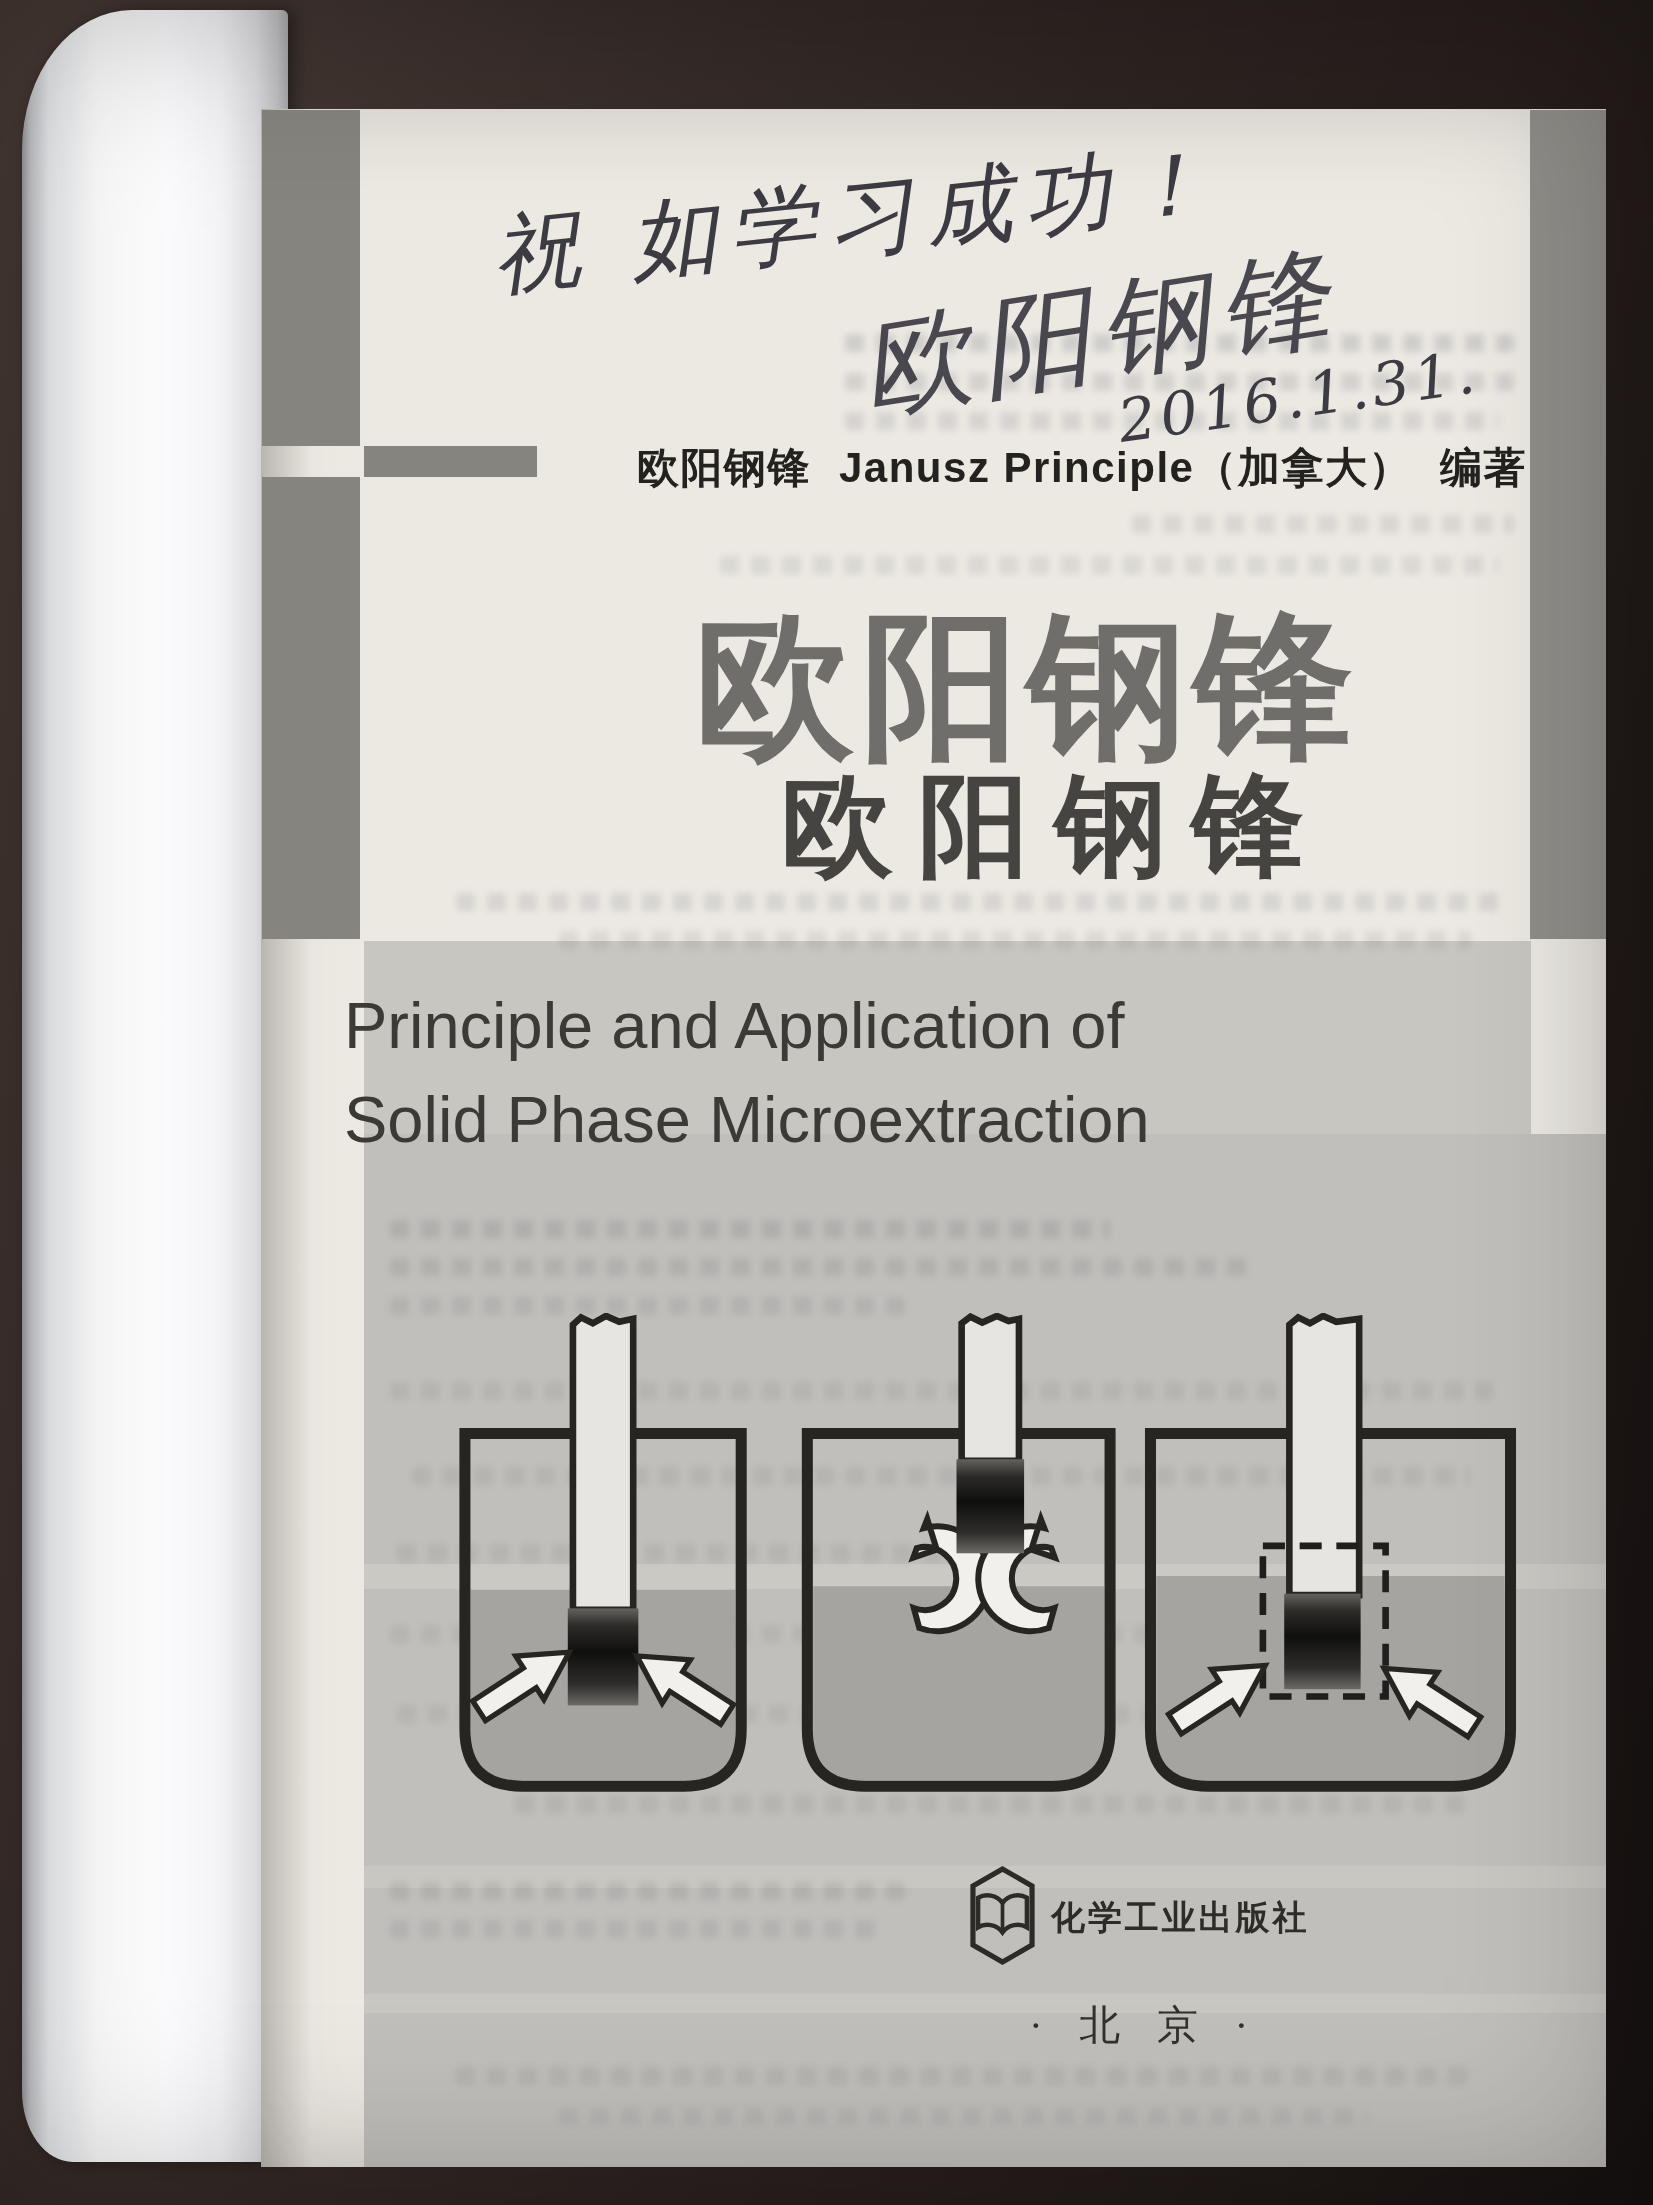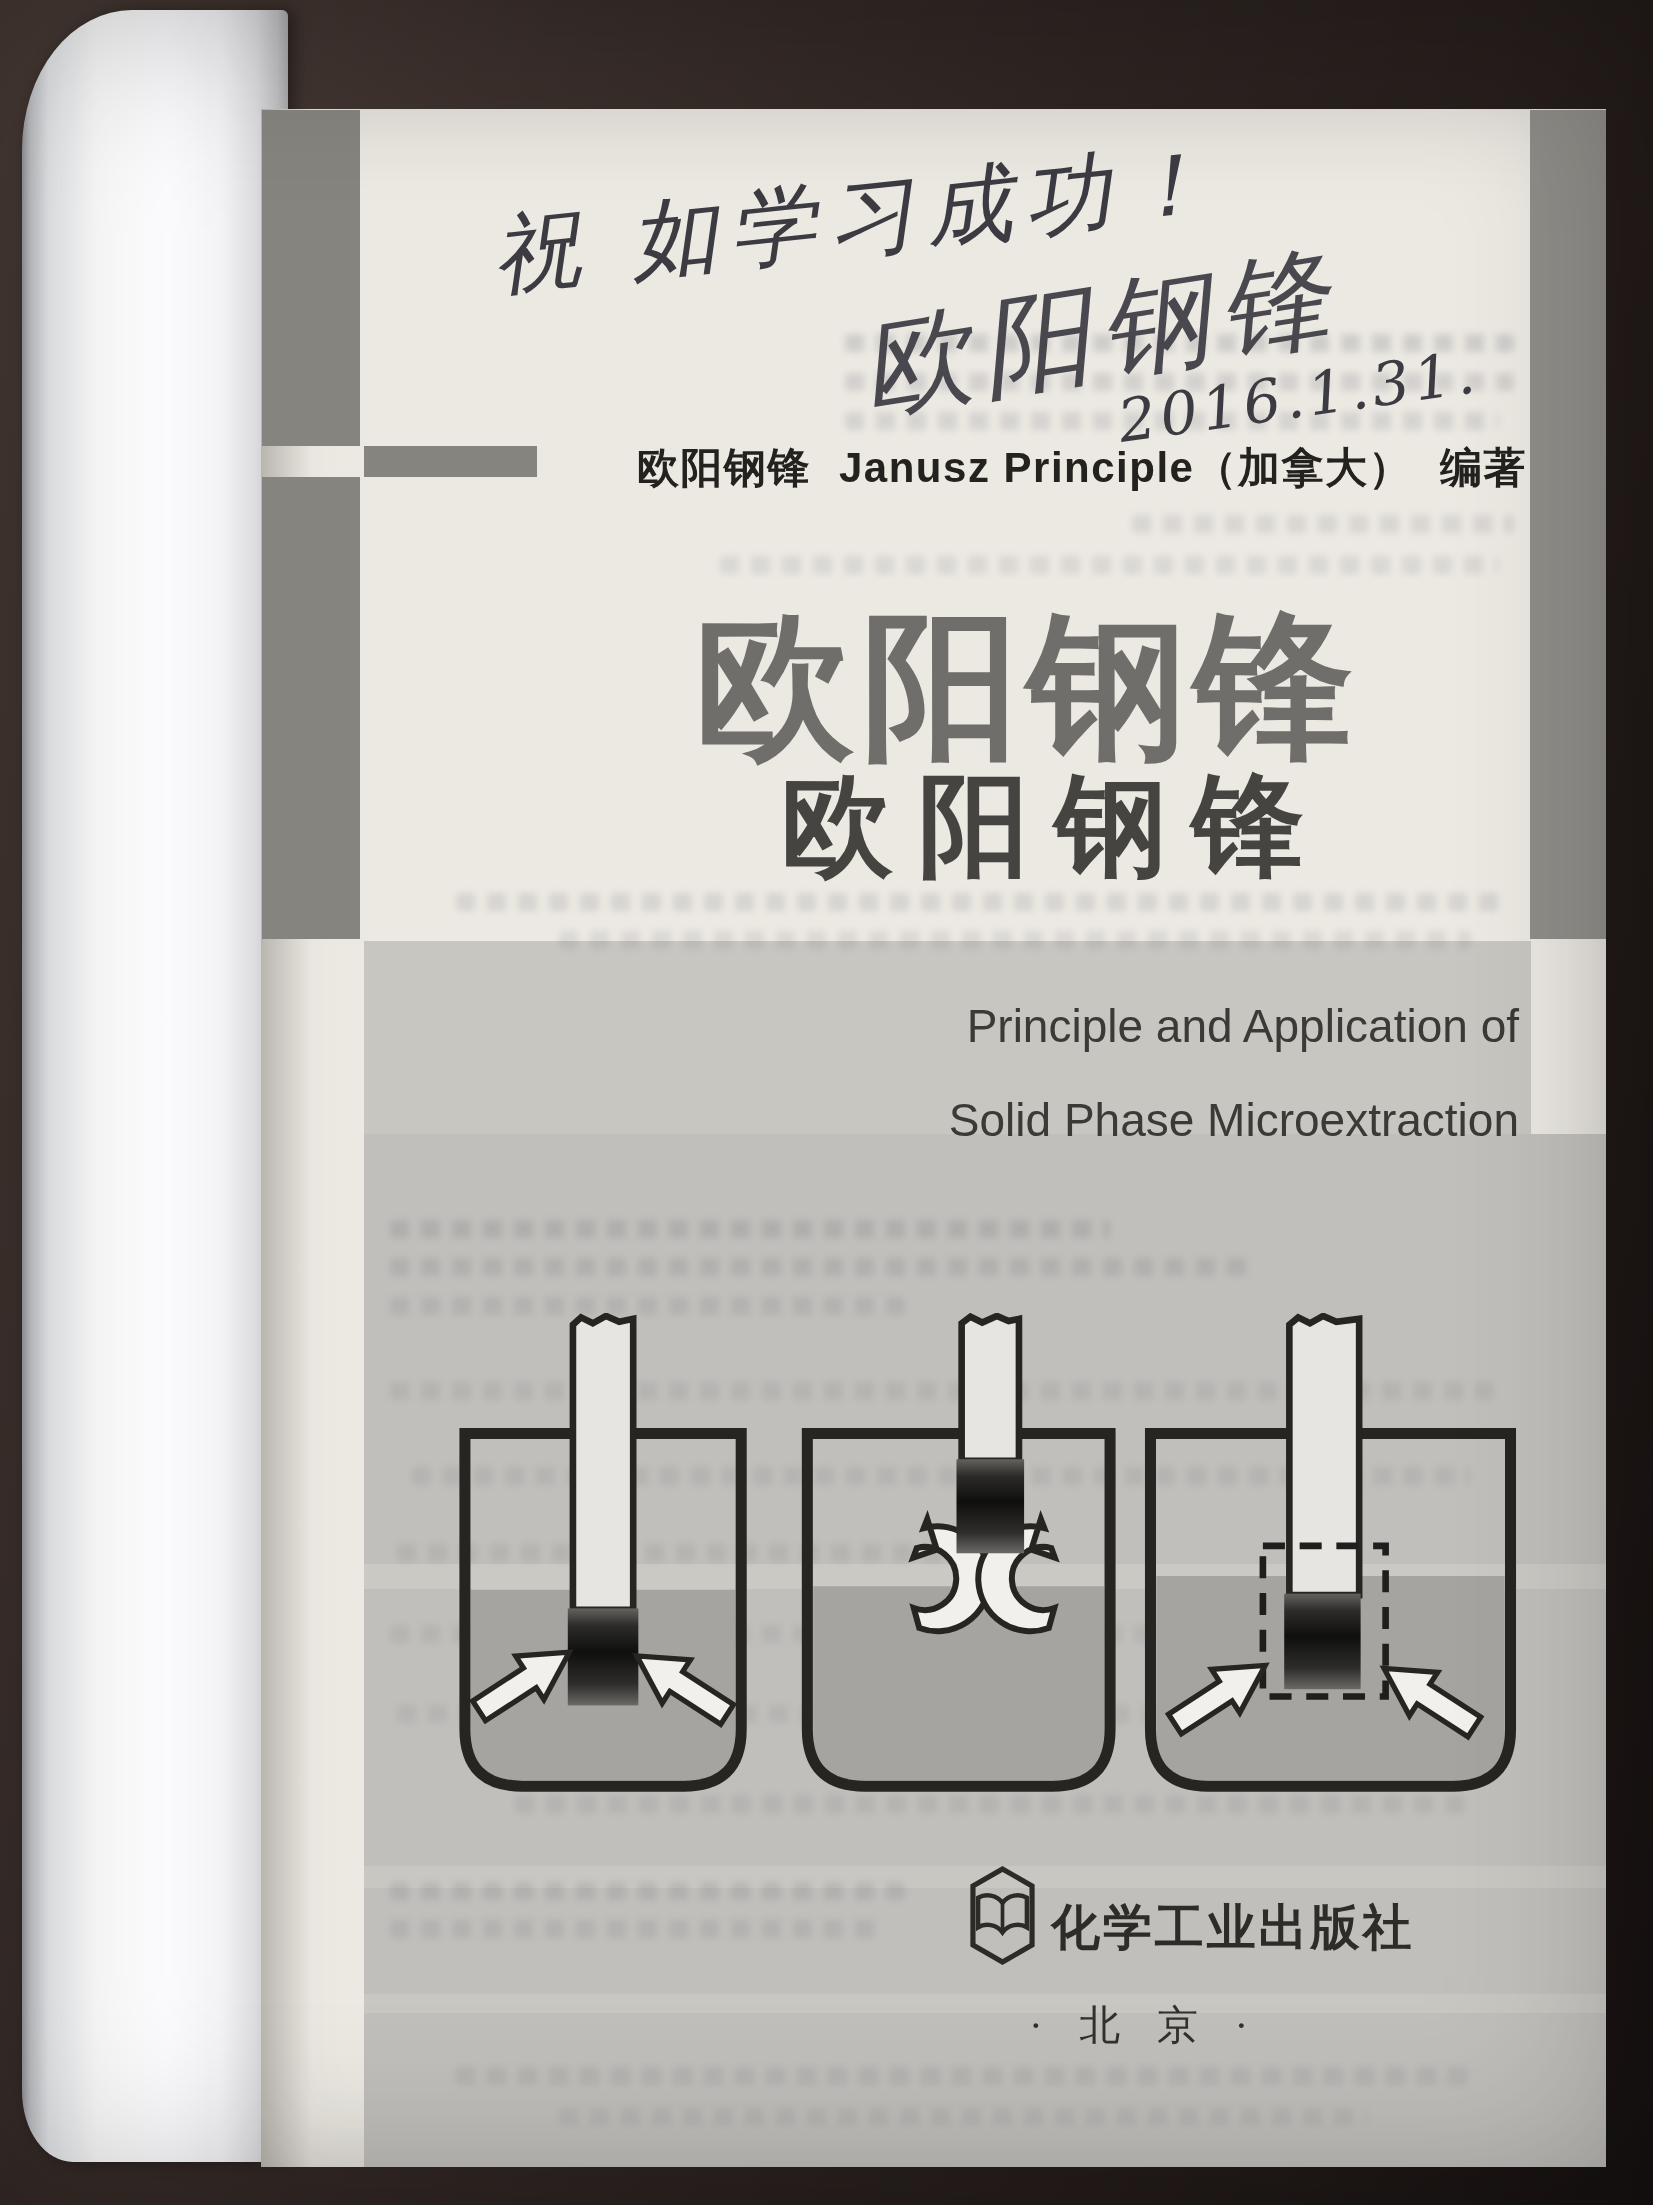--- a/index.html
+++ b/index.html
@@ -26,27 +26,27 @@
   .gray-block{left:364px;top:1134px;width:1242px;height:1033px;background:#c1bfbb;}
   .stripe{background:rgba(238,236,230,.45);}
   .gl{position:absolute;height:17.6px;border-radius:4.4px;filter:blur(3.7px);
     background:repeating-linear-gradient(90deg,rgba(104,104,116,.42) 0 19px,rgba(104,104,116,0) 19px 31px);}
   .byline{left:637px;top:440px;font-size:42px;font-weight:700;color:#23221f;letter-spacing:1.5px;white-space:nowrap;}
   .byline .gap{display:inline-block;width:28px;}
   .title-cn{left:695px;top:607px;font-size:159px;font-weight:700;letter-spacing:7.4px;
     color:#6f6e6b;line-height:1;white-space:nowrap;}
   .subtitle-cn{left:781px;top:770px;font-size:112px;font-weight:700;letter-spacing:25px;
     color:#454440;line-height:1;white-space:nowrap;}
-  .en-title{left:352px;top:979px;width:1167px;text-align:right;font-size:46px;line-height:94px;
+  .en-title{left:344px;top:979px;width:1167px;text-align:left;font-size:65px;line-height:94px;
     color:#3b3a37;letter-spacing:0;font-weight:400;}
   .hand{font-family:"DejaVu Serif",serif;font-style:italic;color:#3c3b42;white-space:nowrap;}
   .hand-dedication{left:491px;top:160px;font-size:87px;transform:rotate(-6deg);letter-spacing:11.8px;}
   .hand-signature{left:859px;top:259px;font-size:110px;transform:rotate(-9deg);letter-spacing:10.3px;opacity:.92;}
   .hand-date{left:1117px;top:362px;font-size:59px;transform:rotate(-8deg);letter-spacing:4.4px;}
-  .pub-name{left:1051px;top:1895px;font-size:49px;font-weight:700;letter-spacing:2.9px;color:#2e2c28;
+  .pub-name{left:1051px;top:1895px;font-size:34px;font-weight:700;letter-spacing:2.9px;color:#2e2c28;
     font-family:"Liberation Serif",serif;white-space:nowrap;}
   .pub-city{left:1029px;top:1998px;width:345px;text-align:left;font-size:41px;letter-spacing:13.2px;
     color:#33312d;font-family:"Liberation Serif",serif;}
   .vignette{left:0;top:0;right:0;bottom:0;box-shadow:inset 0 0 191px rgba(0,0,0,.30);pointer-events:none;}
 </style>
 </head>
 <body>
 
 <div id="canvas">
 

